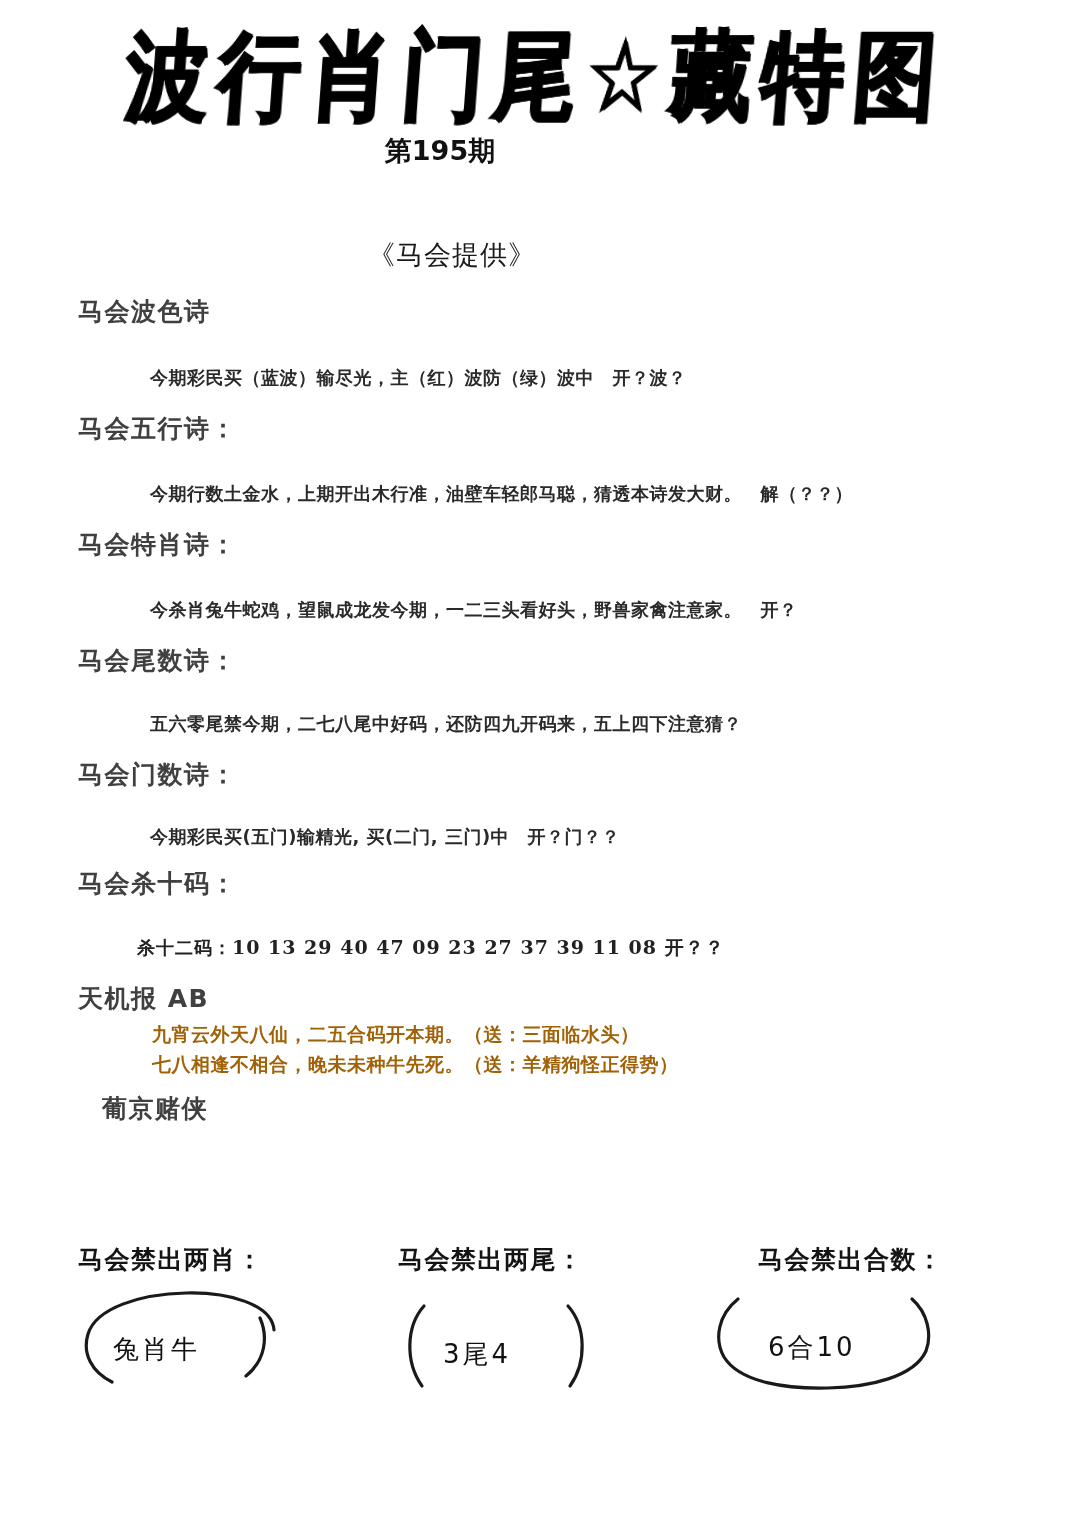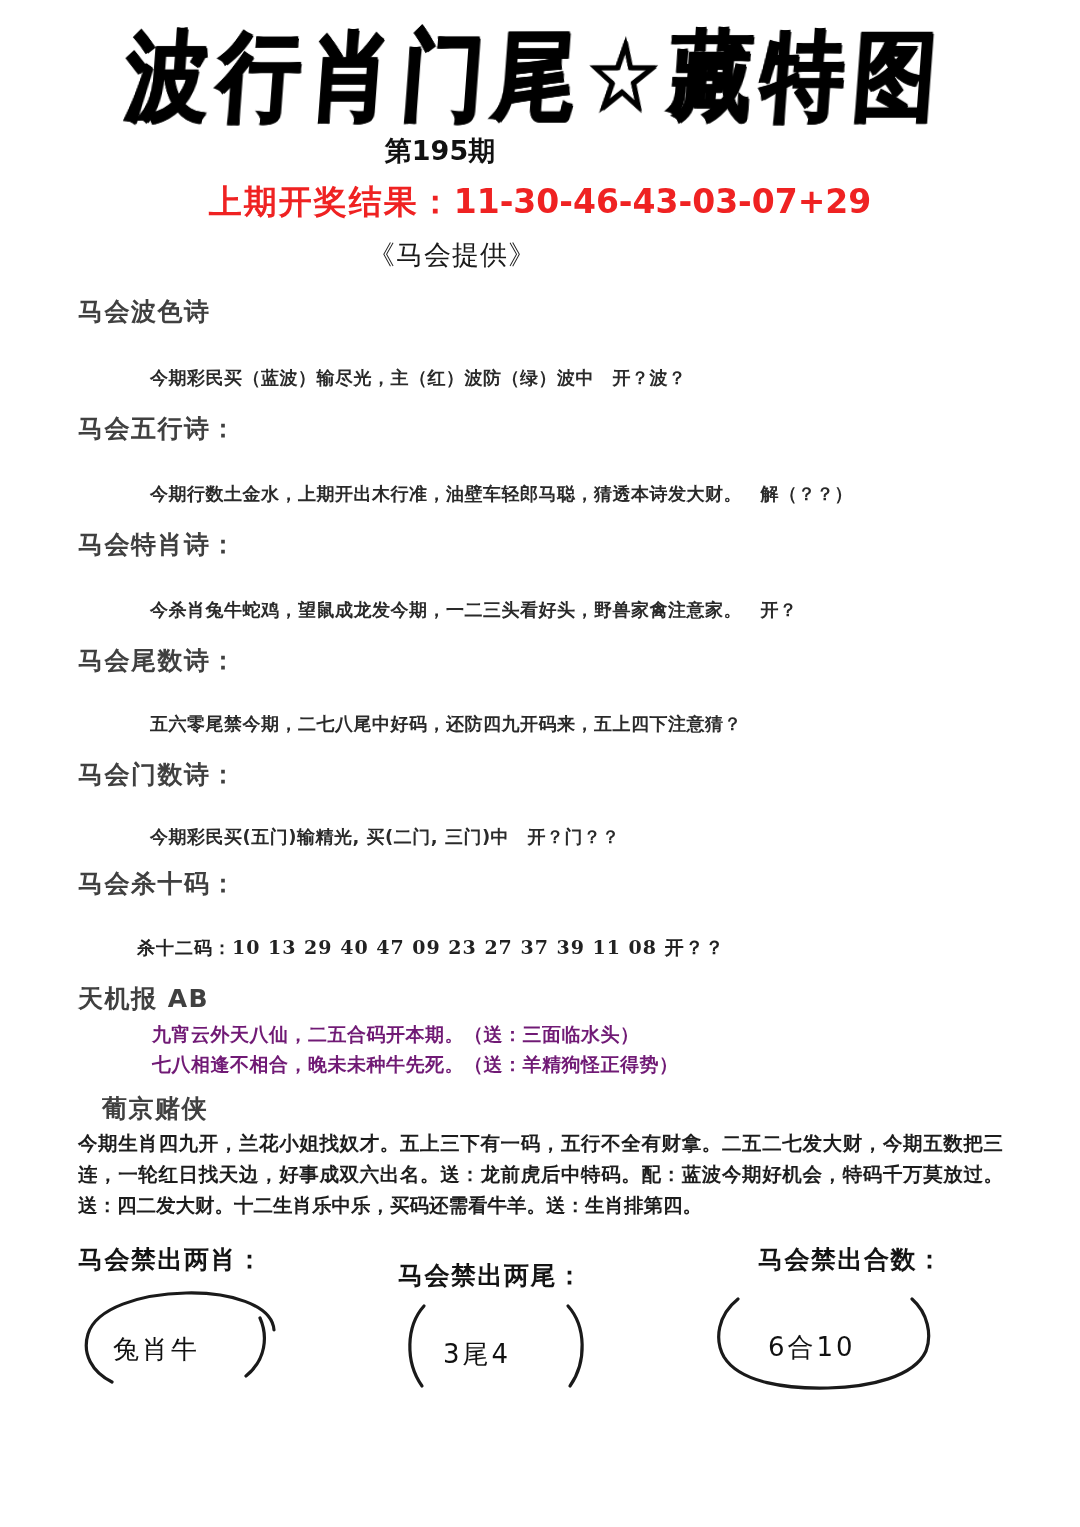--- a/index.html
+++ b/index.html
@@ -102,21 +102,21 @@
   .sha12 .nums{
     font-family:"DejaVu Serif","Liberation Serif",serif;
     font-weight:bold;
     letter-spacing:1px;
     font-size:19px;
   }
 
   #h-tianji{top:982px;}
   .tianji-line{
     position:absolute;left:152px;
-    font-size:19px;font-weight:bold;color:#701a75;
+    font-size:19px;font-weight:bold;color:#a16207;
     letter-spacing:0.5px;white-space:nowrap;
   }
   #tj-1{top:1022px;}
   #tj-2{top:1052px;}
 
   #h-pujing{top:1092px;margin-left:24px;}
   .pj-para{
     position:absolute;left:78px;top:1128px;width:925px;
     font-size:19.5px;font-weight:bold;color:#1d1d1d;
     line-height:31px;
@@ -124,21 +124,21 @@
     text-align:justify;
   }
 
   
   .forbid-head{
     position:absolute;top:1243px;
     font-size:25px;font-weight:bold;color:#141414;
     letter-spacing:1.5px;white-space:nowrap;
   }
   #fh-0{left:78px;}
-  #fh-1{left:398px;margin-top:16px;}
+  #fh-1{left:398px;}
   #fh-2{left:758px;}
 
   .forbid-val{
     position:absolute;
     font-size:26px;font-weight:normal;color:#111;
     letter-spacing:3px;white-space:nowrap;
   }
   #fv-0{left:113px;top:1332px;}
   #fv-1{left:443px;top:1337px;}
   #fv-2{left:768px;top:1330px;}
@@ -158,23 +158,20 @@
 <body>
 
 <div class="page">
 
   <div class="title-wrap">
     <span class="title">波行肖门尾☆藏特图</span>
   </div>
 
   <div class="issue">第195期</div>
 
-  <div class="result">
-    <span class="res-label">上期开奖结果：</span><span class="res-nums">11-30-46-43-03-07+29</span>
-  </div>
 
   <div class="source">《马会提供》</div>
 
   <div class="sec-head" id="h-bose">马会波色诗</div>
   <div class="sec-body" id="b-bose">今期彩民买（蓝波）输尽光，主（红）波防（绿）波中　开？波？</div>
 
   <div class="sec-head" id="h-wuxing">马会五行诗：</div>
   <div class="sec-body" id="b-wuxing">今期行数土金水，上期开出木行准，油壁车轻郎马聪，猜透本诗发大财。　解（？？）</div>
 
   <div class="sec-head" id="h-texiao">马会特肖诗：</div>
@@ -189,21 +186,20 @@
   <div class="sec-head" id="h-shashi">马会杀十码：</div>
   <div class="sha12">
     <span class="label">杀十二码：</span><span class="nums">10 13 29 40 47 09 23 27 37 39 11 08 开？？</span>
   </div>
 
   <div class="sec-head" id="h-tianji">天机报 AB</div>
   <div class="tianji-line" id="tj-1">九宵云外天八仙，二五合码开本期。（送：三面临水头）</div>
   <div class="tianji-line" id="tj-2">七八相逢不相合，晚未未种牛先死。（送：羊精狗怪正得势）</div>
 
   <div class="sec-head" id="h-pujing">葡京赌侠</div>
-  <div class="pj-para">今期生肖四九开，兰花小姐找奴才。五上三下有一码，五行不全有财拿。二五二七发大财，今期五数把三连，一轮红日找天边，好事成双六出名。送：龙前虎后中特码。配：蓝波今期好机会，特码千万莫放过。送：四二发大财。十二生肖乐中乐，买码还需看牛羊。送：生肖排第四。</div>
 
   <div class="forbid-head" id="fh-0">马会禁出两肖：</div>
   <div class="forbid-head" id="fh-1">马会禁出两尾：</div>
   <div class="forbid-head" id="fh-2">马会禁出合数：</div>
 
   <svg class="arc" id="arc-0" width="220" height="110" viewBox="0 0 220 110">
     <path d="M196,42 C194,16 150,4 108,5 C62,6 18,20 10,46 C4,66 14,84 34,94" fill="none" stroke="#1a1a1a" stroke-width="3.2" stroke-linecap="round"></path>
     <path d="M182,30 C190,48 188,72 168,88" fill="none" stroke="#1a1a1a" stroke-width="3.2" stroke-linecap="round"></path>
   </svg>
   <div class="forbid-val" id="fv-0">兔肖牛</div>

